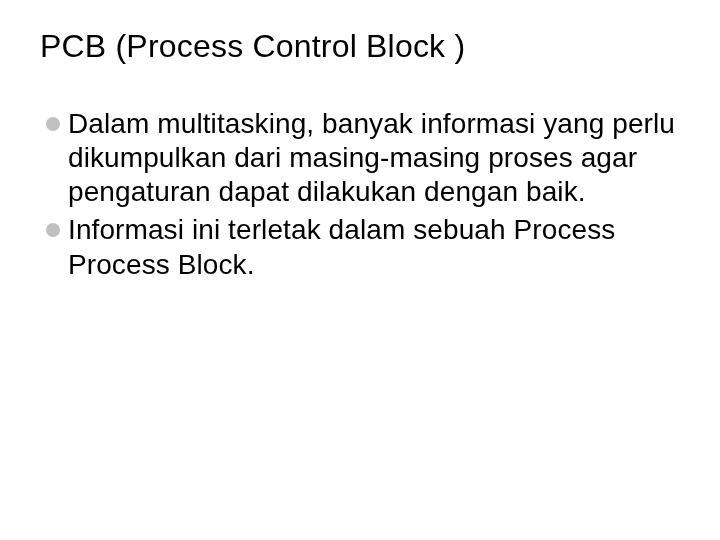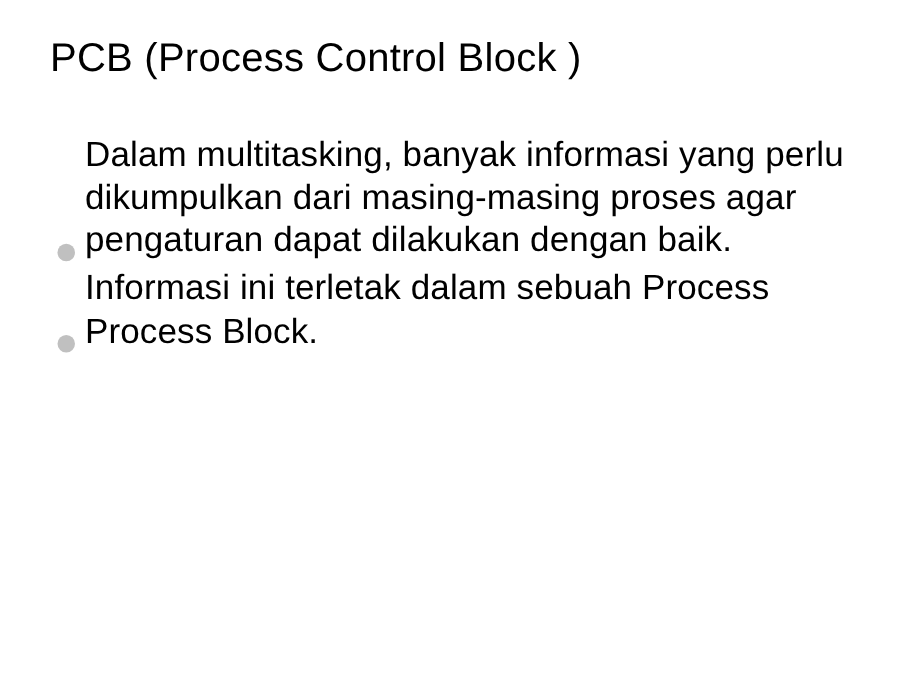--- a/index.html
+++ b/index.html
@@ -22,21 +22,21 @@
     font-size: 32px;
     font-weight: normal;
     margin: 0 0 42px 0;
     letter-spacing: 0.2px;
   }
   .body {
     margin-left: 6px;
   }
   .item {
     display: flex;
-    align-items: flex-end;
+    align-items: flex-start;
     margin-bottom: 4px;
   }
   .bullet {
     width: 14px;
     height: 14px;
     border-radius: 50%;
     background: #c0c0c0;
     flex: 0 0 14px;
     margin-top: 10px;
     margin-right: 8px;

